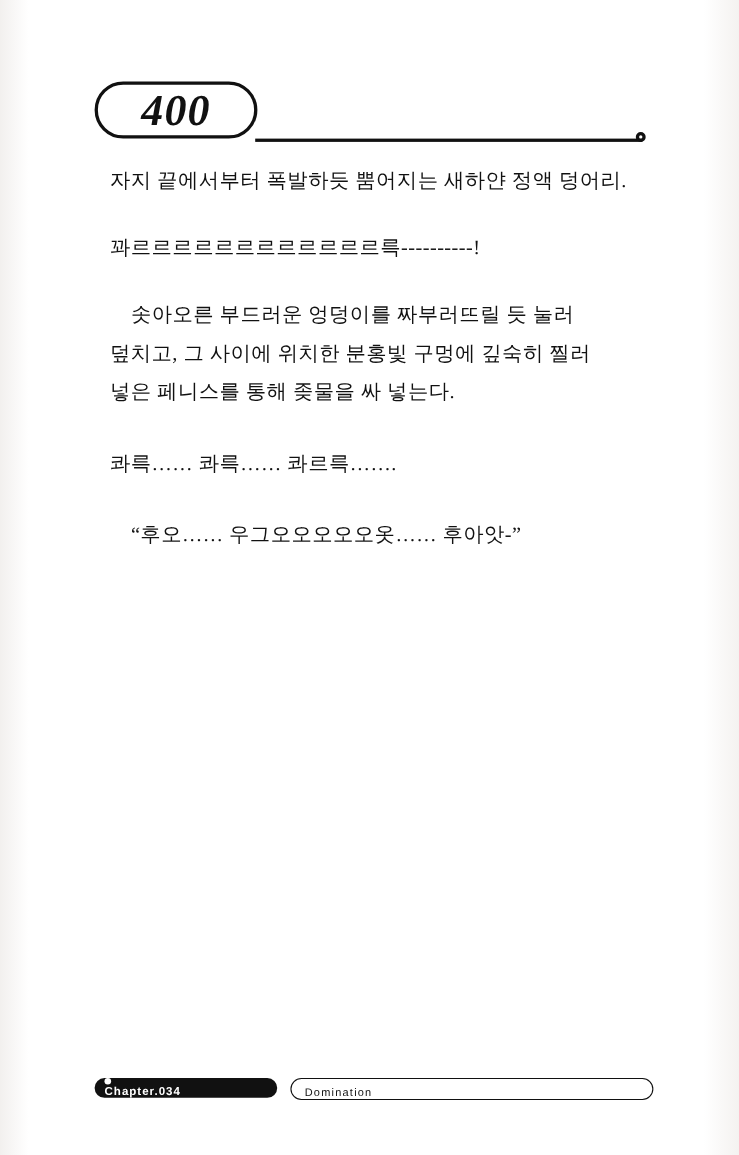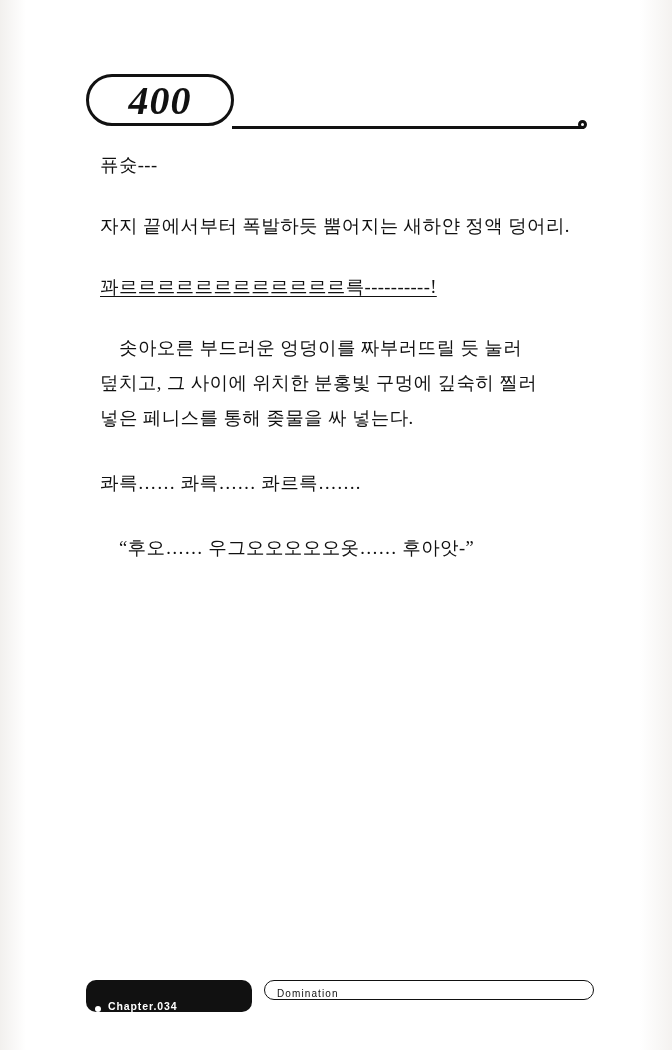--- a/index.html
+++ b/index.html
@@ -92,47 +92,47 @@
     margin: 0 0 26px 0;
     word-break: keep-all;
   }
   .para.indent {
     text-indent: 19px;
   }
   .para.quote {
     text-indent: 19px;
   }
   .para.underline {
-    text-decoration: underline;
     text-underline-offset: 3px;
   }
   .para.big-gap {
     margin-bottom: 30px;
   }
 
   
   .footer {
     position: absolute;
     left: 86px;
     top: 980px;
     width: 508px;
     height: 22px;
   }
   .chapter-tag {
     position: absolute;
     left: 0;
     top: 0;
     width: 166px;
-    height: 32px;
+    height: 18px;
     background: #111;
     border-radius: 10px;
     box-sizing: border-box;
     display: flex;
-    align-items: flex-end;
+    align-items: flex-start;
     padding-left: 9px;
+    flex-direction: column;
   }
   .chapter-dot {
     width: 6px;
     height: 6px;
     border-radius: 50%;
     background: #fff;
     margin-right: 7px;
     flex: 0 0 auto;
   }
   .chapter-tag .label {
@@ -172,21 +172,20 @@
 
     <div class="header">
       <div class="num-bubble">
         <span>400</span>
       </div>
       <div class="header-rule"></div>
       <div class="header-dot"></div>
     </div>
 
     <div class="body-text">
-      <p class="para">퓨슛---</p>
       <p class="para">자지 끝에서부터 폭발하듯 뿜어지는 새하얀 정액 덩어리.</p>
       <p class="para underline">꽈르르르르르르르르르르르르륵----------!</p>
       <p class="para indent big-gap">솟아오른 부드러운 엉덩이를 짜부러뜨릴 듯 눌러 덮치고, 그 사이에 위치한 분홍빛 구멍에 깊숙히 찔러 넣은 페니스를 통해 좆물을 싸 넣는다.</p>
       <p class="para big-gap">콰륵…… 콰륵…… 콰르륵…….</p>
       <p class="para quote">“후오…… 우그오오오오오옷…… 후아앗-”</p>
     </div>
 
     <div class="footer">
       <div class="chapter-tag">
         <span class="chapter-dot"></span>

